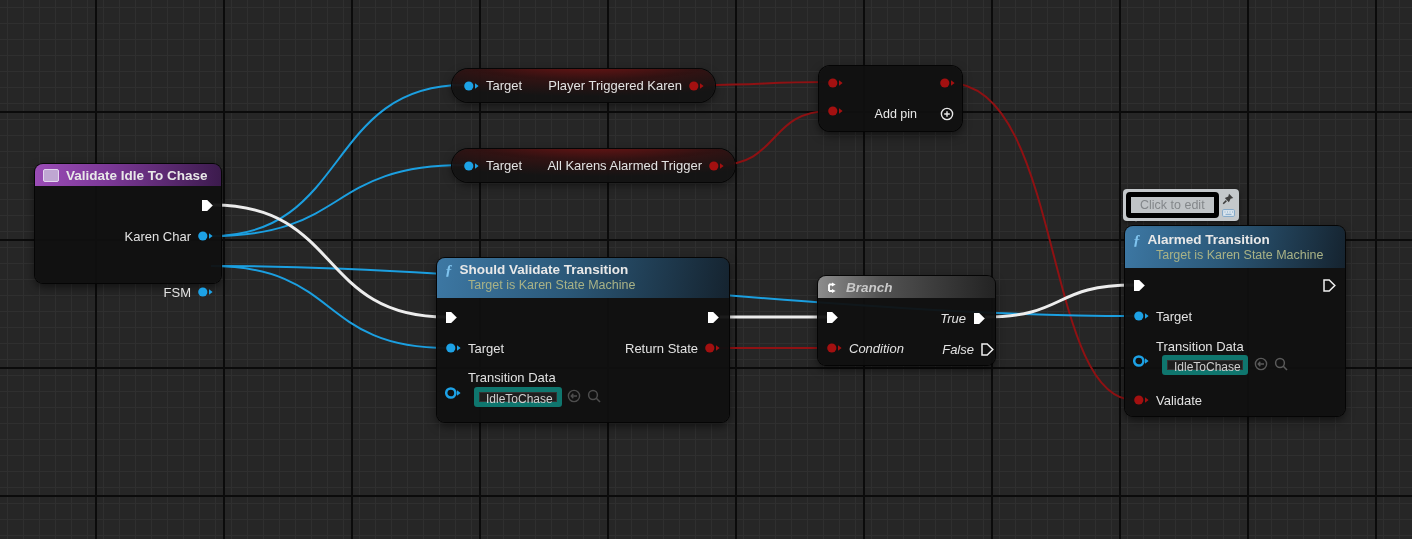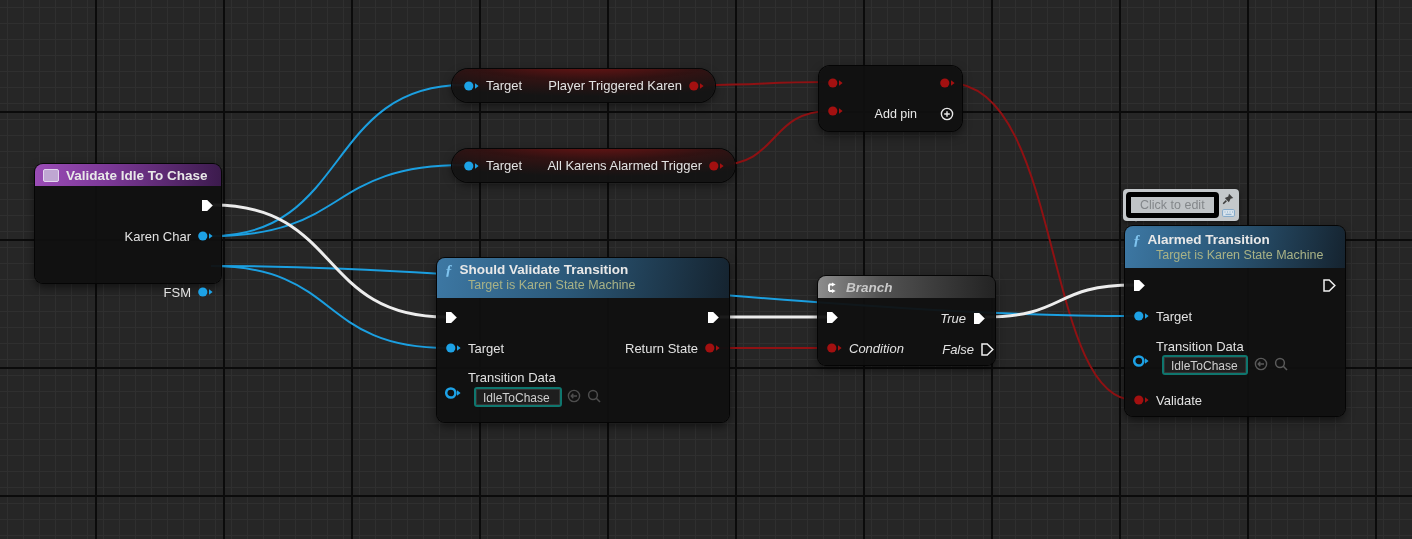--- a/index.html
+++ b/index.html
@@ -40,22 +40,22 @@
     position:absolute;z-index:2;height:33px;border-radius:17px;
     display:flex;align-items:center;justify-content:space-between;
     padding:0 10px 0 11px;box-sizing:border-box;
     background:radial-gradient(120% 150% at 52% -25%, rgba(150,22,22,.8) 0%, rgba(80,16,16,.5) 38%, rgba(18,18,18,0) 72%), rgba(20,20,20,0.96);
     box-shadow:0 0 0 1px #060606, 0 3px 8px rgba(0,0,0,.5);
   }
   .getter .grp{display:flex;align-items:center;gap:6px;}
   .or-title{position:absolute;left:0;right:0;top:13px;text-align:center;font-size:24px;font-weight:bold;color:#8e8e8e;letter-spacing:1px;}
   .addpin{position:absolute;right:8px;top:41px;display:flex;align-items:center;gap:23px;font-size:12.5px;color:#e8e8e8;margin-left:40px;}
   .dropdown{
-    position:absolute;height:20px;display:flex;align-items:flex-end;gap:7px;
-    background:#1e1e1e;border:2px solid #0f766e;box-shadow:inset 0 0 0 1px #333;
+    position:absolute;height:20px;display:flex;align-items:flex-start;gap:7px;
+    background:#1e1e1e;border:5px solid #0f766e;box-shadow:inset 0 0 0 1px #333;
     border-radius:3px;padding:0 7px;box-sizing:border-box;
   }
   .dd-text{font-size:12px;color:#cfcfcf;}
   .ddicon{position:absolute;}
   .tooltip{
     position:absolute;z-index:4;display:flex;align-items:stretch;gap:3px;
     background:#c4c8cb;border-radius:4px;padding:3px;box-shadow:0 2px 5px rgba(0,0,0,.5);
   }
   .tooltip .tbox{
     border:5px solid #000000;border-radius:4px;padding:1px 9px;

